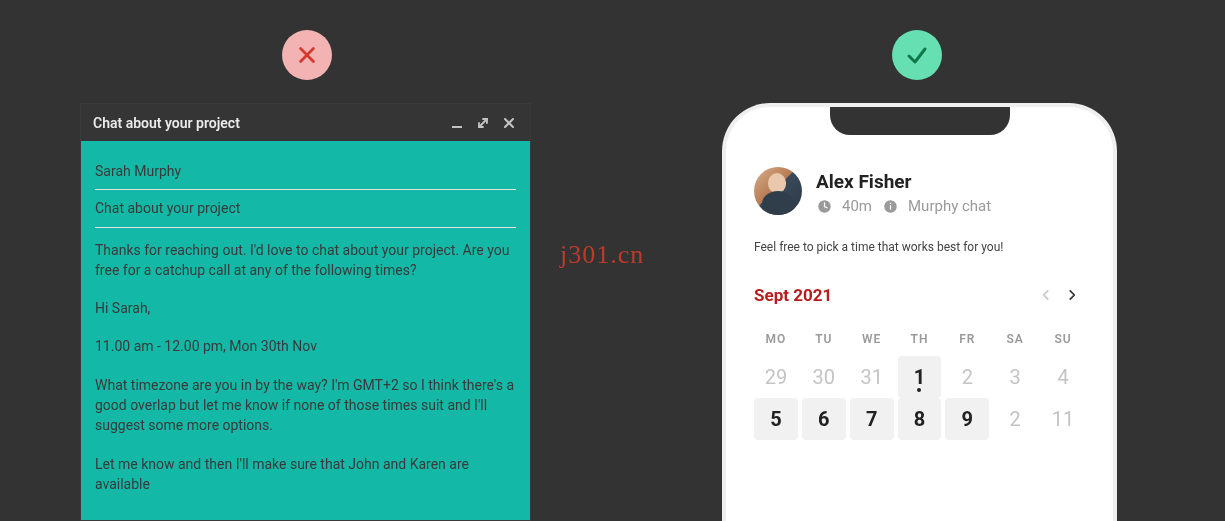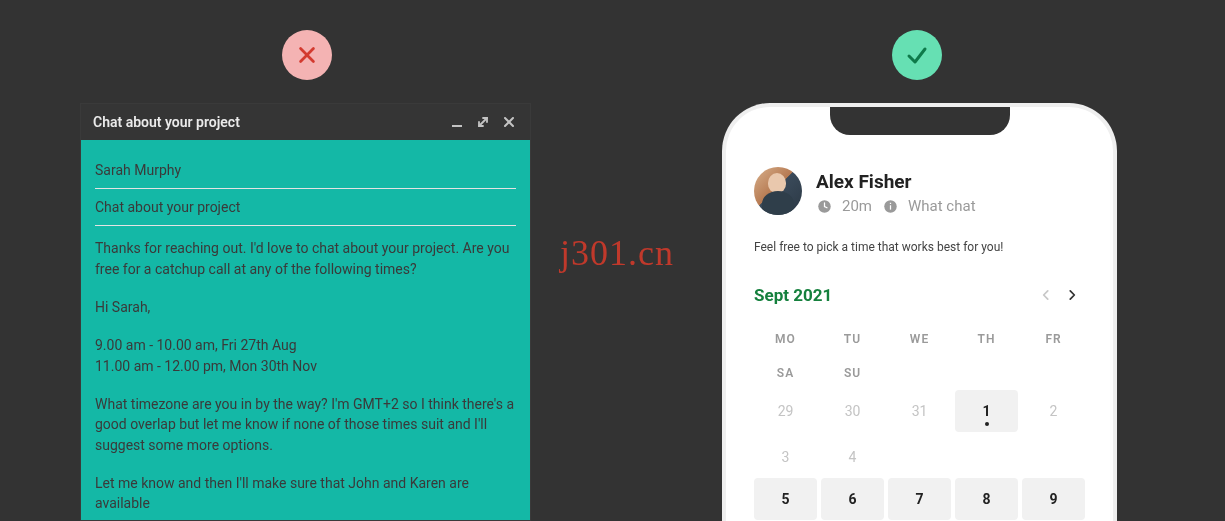--- a/index.html
+++ b/index.html
@@ -53,24 +53,24 @@
     padding: 8px 0;
     border-bottom: 1px solid #e3e3e3;
   }
   .email-text { padding-top: 12px; }
   .email-text .para { margin-bottom: 18px; }
   .email-text .slot-line { display: block; }
 
   
   .watermark {
     position: absolute;
-    left: 560px; top: 232px;
+    left: 560px; top: 240px;
     color: #c0392b;
     font-family: Georgia, "Times New Roman", serif;
-    font-size: 36px;
+    font-size: 26px;
     letter-spacing: 1px;
   }
 
   
   .phone {
     position: absolute;
     left: 722px; top: 103px;
     width: 395px; height: 418px;
     border: 4px solid #efefef;
     border-bottom: none;
@@ -117,33 +117,33 @@
     margin-top: 24px;
     font-size: 12px;
     color: #444;
     line-height: 1.4;
   }
 
   .month-row {
     margin-top: 26px;
     display: flex; align-items: center;
   }
-  .month-label { font-size: 17px; font-weight: 700; color: #15803d; flex: 1; }
+  .month-label { font-size: 17px; font-weight: 700; color: #b91c1c; flex: 1; }
   .nav-chevron { width: 26px; height: 26px; display:flex; align-items:center; justify-content:center; cursor:pointer; color:#333; }
   .nav-chevron.disabled { color: #c8c8c8; cursor: default; }
 
   .calendar {
     margin-top: 18px;
   }
-  .cal-row { display: grid; grid-template-columns: repeat(5, 1fr); gap: 4px; }
+  .cal-row { display: grid; grid-template-columns: repeat(7, 1fr); gap: 4px; }
   .dow { text-align: center; font-size: 12px; letter-spacing: 1px; color: #9a9a9a; font-weight: 600; padding: 6px 0 10px 0; }
   .day {
     height: 42px;
     display: flex; align-items: center; justify-content: center;
-    font-size: 14px;
+    font-size: 20px;
     border-radius: 4px;
     position: relative;
   }
   .day.muted { color: #c4c4c4; }
   .day.avail { background: #f1f1f1; color: #222; font-weight: 700; cursor: pointer; }
   .day.today { background: #f1f1f1; color: #222; font-weight: 700; }
   .day .dot {
     position: absolute; bottom: 6px; left: 50%; transform: translateX(-50%);
     width: 4px; height: 4px; border-radius: 50%; background: #222;
   }
@@ -186,21 +186,20 @@
         </svg>
     </span>
   </div>
   <div class="email-body">
     <div class="email-field">Sarah Murphy</div>
     <div class="email-field">Chat about your project</div>
     <div class="email-text">
       <div class="para">Thanks for reaching out. I'd love to chat about your project. Are you free for a catchup call at any of the following times?</div>
       <div class="para">Hi Sarah,</div>
       <div class="para">
-        <span class="slot-line">9.00 am - 10.00 am, Fri 27th Aug</span>
         <span class="slot-line">11.00 am - 12.00 pm, Mon 30th Nov</span>
       </div>
       <div class="para">What timezone are you in by the way? I'm GMT+2 so I think there's a good overlap but let me know if none of those times suit and I'll suggest some more options.</div>
       <div class="para">Let me know and then I'll make sure that John and Karen are available</div>
     </div>
   </div>
 </div>
 
 <div class="watermark">j301.cn</div>
 
@@ -212,29 +211,29 @@
       <div class="avatar"></div>
       <div class="host-meta">
         <div class="host-name">Alex Fisher</div>
         <div class="host-sub">
           <span class="mini-icon">
             <svg width="15" height="15" viewBox="0 0 24 24" fill="#9a9a9a">
                 <circle cx="12" cy="12" r="10"></circle>
                 <path d="M12 6v6l4 2" stroke="#fff" stroke-width="2" fill="none" stroke-linecap="round"></path>
               </svg>
           </span>
-          <span>20m</span>
+          <span>40m</span>
           <span class="mini-icon">
             <svg width="15" height="15" viewBox="0 0 24 24" fill="#9a9a9a">
                 <circle cx="12" cy="12" r="10"></circle>
                 <rect x="11" y="10" width="2" height="7" fill="#fff"></rect>
                 <rect x="11" y="6" width="2" height="2" fill="#fff"></rect>
               </svg>
           </span>
-          <span>What chat</span>
+          <span>Murphy chat</span>
         </div>
       </div>
     </div>
 
     <div class="welcome-msg">Feel free to pick a time that works best for you!</div>
 
     <div class="month-row">
       <div class="month-label">Sept 2021</div>
       <div class="nav-chevron disabled">
         <svg width="14" height="14" viewBox="0 0 24 24" fill="none" stroke="currentColor" stroke-width="3" stroke-linecap="round" stroke-linejoin="round">

